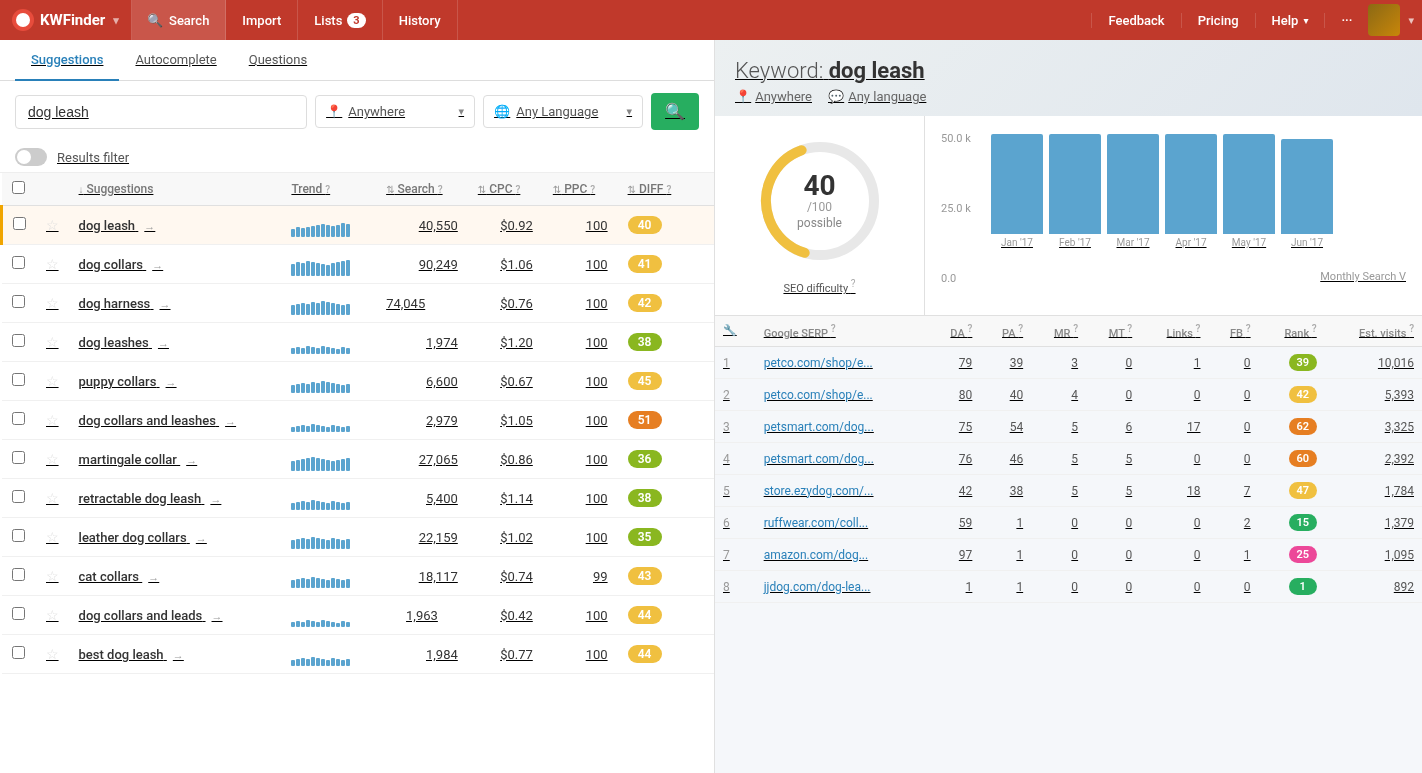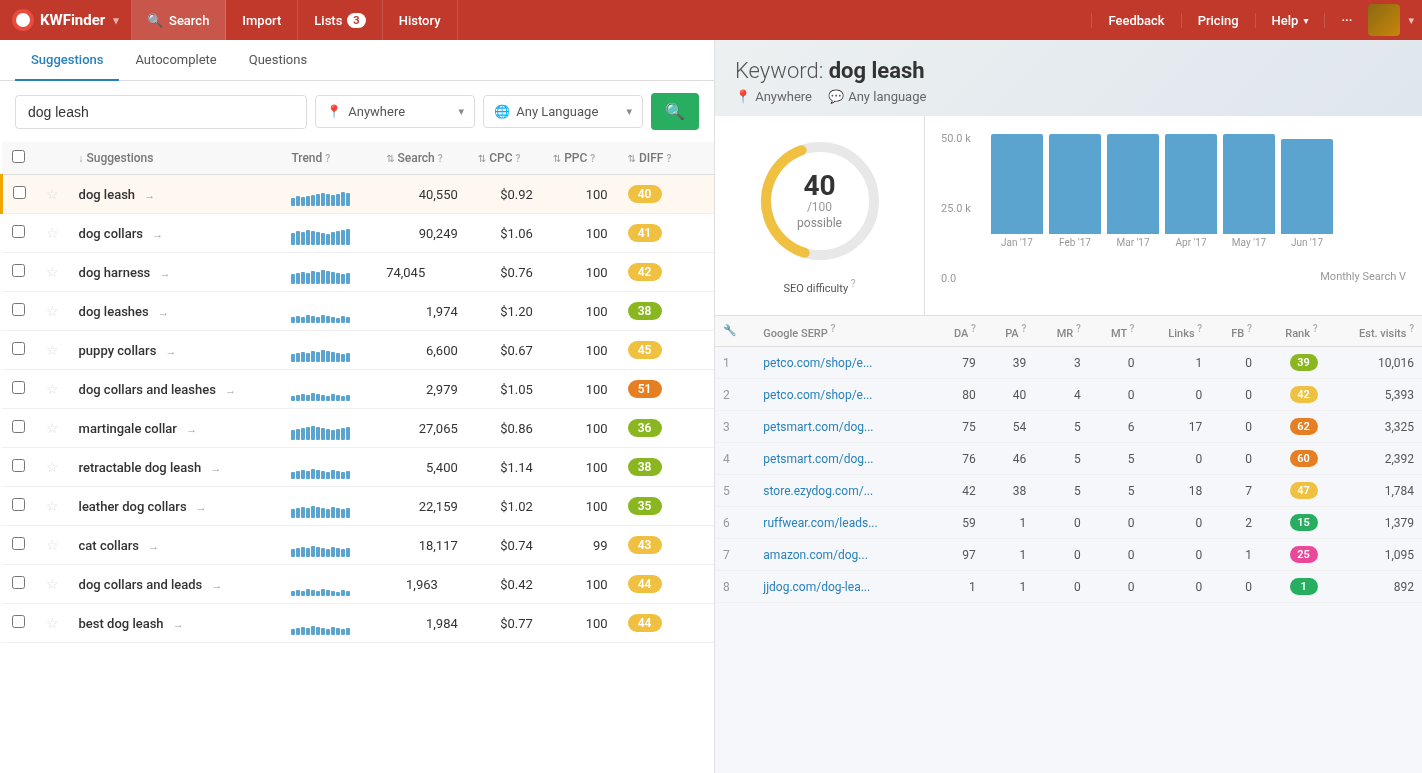--- a/index.html
+++ b/index.html
@@ -29,21 +29,21 @@
     .badge {
       background: white; color: #c0392b; border-radius: 10px;
       padding: 1px 6px; font-size: 11px; font-weight: 700;
     }
     .nav-right { display: flex; align-items: center; margin-left: auto; }
     .nav-right .nav-item { border-right: none; border-left: 1px solid rgba(255,255,255,0.15); }
     .nav-avatar { width: 32px; height: 32px; border-radius: 4px; background: #888; margin-right: 8px; overflow: hidden; }
     .nav-avatar-img { width: 100%; height: 100%; background: linear-gradient(135deg, #8B6914, #C8860A); }
 
     
-    .main-layout { display: flex; height: calc(100vh - 40px); }
+    .main-layout { display: flex; height: calc(100vh - 40px); text-decoration: underline; }
 
     
     .left-panel { width: 715px; min-width: 715px; background: white; border-right: 1px solid #e0e0e0; display: flex; flex-direction: column; }
 
     
     .tabs { display: flex; border-bottom: 1px solid #ddd; padding: 0 15px; }
     .tab {
       padding: 12px 16px; cursor: pointer; font-size: 13px; color: #555;
       border-bottom: 2px solid transparent; margin-bottom: -1px;
     }
@@ -241,20 +241,26 @@
         <span class="select-icon">▾</span>
       </div>
       <div class="language-select">
         <span style="color:#888">🌐</span>
         <span>Any Language</span>
         <span class="select-icon">▾</span>
       </div>
       <button class="search-btn">🔍</button>
     </div>
 
+    <div class="filter-bar">
+      <div class="toggle-switch">
+        <div class="toggle-knob"></div>
+      </div>
+      <span class="filter-label">Results filter</span>
+    </div>
 
     <div class="table-wrap">
       <table>
         <thead>
           <tr>
             <th style="width:20px"><input type="checkbox" style=""></th>
             <th style="width:20px"></th>
             <th><span class="sort-icon">↓</span> Suggestions</th>
             <th>Trend <span class="info-icon">?</span></th>
             <th><span class="sort-icon">⇅</span> Search <span class="info-icon">?</span></th>
@@ -812,21 +818,21 @@
     <td>18</td>
     <td>7</td>
     <td>
       <span class="rank-badge" style="background:#f0c040">47</span>
     </td>
     <td>1,784</td>
   </tr>
               <tr>
     <td>6</td>
     <td>
-      <a class="serp-link" href="#">ruffwear.com/leads...</a>
+      <a class="serp-link" href="#">ruffwear.com/coll...</a>
     </td>
     <td>59</td>
     <td>1</td>
     <td>0</td>
     <td>0</td>
     <td>0</td>
     <td>2</td>
     <td>
       <span class="rank-badge" style="background:#27ae60">15</span>
     </td>

